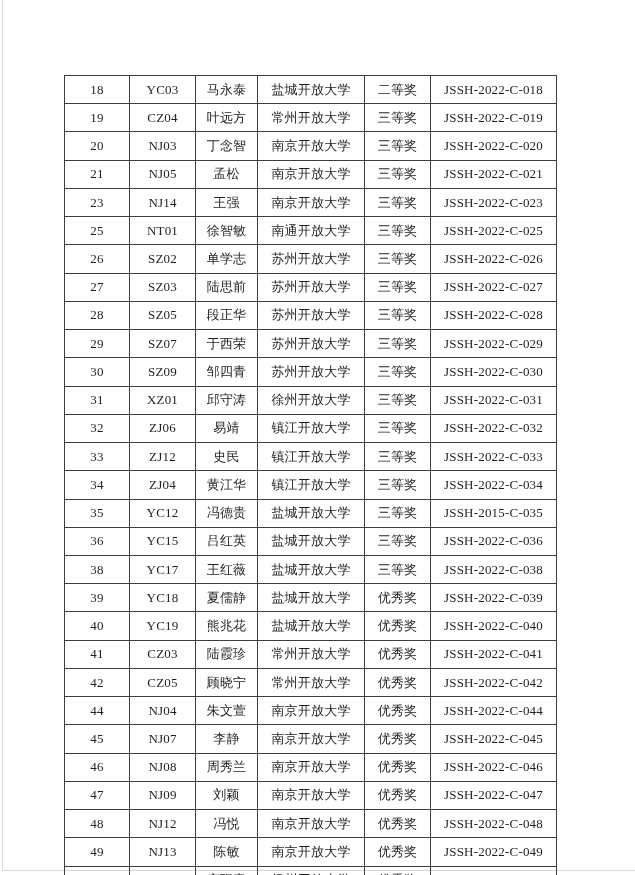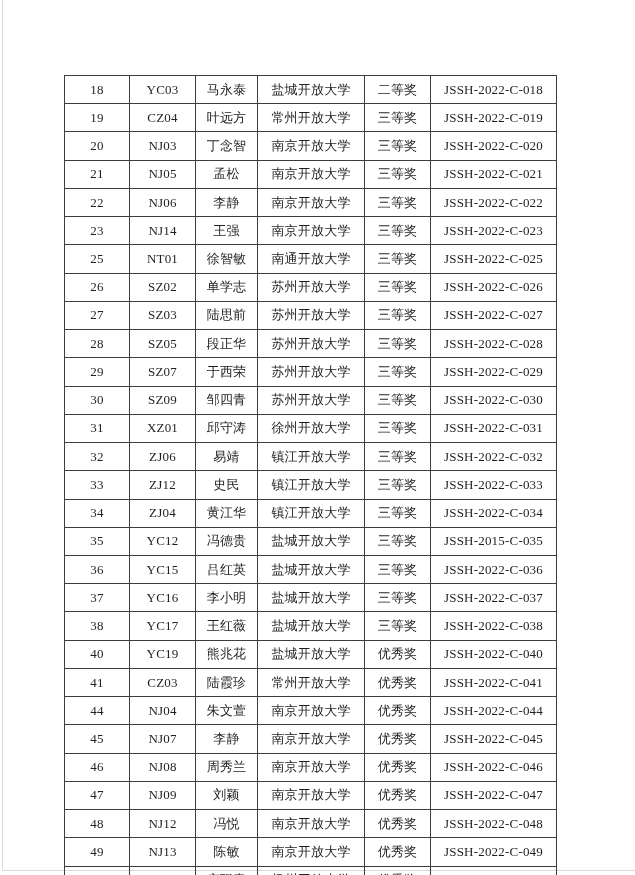--- a/index.html
+++ b/index.html
@@ -107,28 +107,20 @@
         </tr>
         <tr>
           <td>21</td>
           <td>NJ05</td>
           <td>孟松</td>
           <td>南京开放大学</td>
           <td>三等奖</td>
           <td>JSSH-2022-C-021</td>
         </tr>
         <tr>
-          <td>22</td>
-          <td>NJ06</td>
-          <td>李静</td>
-          <td>南京开放大学</td>
-          <td>三等奖</td>
-          <td>JSSH-2022-C-022</td>
-        </tr>
-        <tr>
           <td>23</td>
           <td>NJ14</td>
           <td>王强</td>
           <td>南京开放大学</td>
           <td>三等奖</td>
           <td>JSSH-2022-C-023</td>
         </tr>
         <tr>
           <td>25</td>
           <td>NT01</td>
@@ -219,50 +211,58 @@
         </tr>
         <tr>
           <td>36</td>
           <td>YC15</td>
           <td>吕红英</td>
           <td>盐城开放大学</td>
           <td>三等奖</td>
           <td>JSSH-2022-C-036</td>
         </tr>
         <tr>
-          <td>37</td>
-          <td>YC16</td>
-          <td>李小明</td>
-          <td>盐城开放大学</td>
-          <td>三等奖</td>
-          <td>JSSH-2022-C-037</td>
-        </tr>
-        <tr>
           <td>38</td>
           <td>YC17</td>
           <td>王红薇</td>
           <td>盐城开放大学</td>
           <td>三等奖</td>
           <td>JSSH-2022-C-038</td>
+        </tr>
+        <tr>
+          <td>39</td>
+          <td>YC18</td>
+          <td>夏儒静</td>
+          <td>盐城开放大学</td>
+          <td>优秀奖</td>
+          <td>JSSH-2022-C-039</td>
         </tr>
         <tr>
           <td>40</td>
           <td>YC19</td>
           <td>熊兆花</td>
           <td>盐城开放大学</td>
           <td>优秀奖</td>
           <td>JSSH-2022-C-040</td>
         </tr>
         <tr>
           <td>41</td>
           <td>CZ03</td>
           <td>陆霞珍</td>
           <td>常州开放大学</td>
           <td>优秀奖</td>
           <td>JSSH-2022-C-041</td>
+        </tr>
+        <tr>
+          <td>42</td>
+          <td>CZ05</td>
+          <td>顾晓宁</td>
+          <td>常州开放大学</td>
+          <td>优秀奖</td>
+          <td>JSSH-2022-C-042</td>
         </tr>
         <tr>
           <td>44</td>
           <td>NJ04</td>
           <td>朱文萱</td>
           <td>南京开放大学</td>
           <td>优秀奖</td>
           <td>JSSH-2022-C-044</td>
         </tr>
         <tr>

